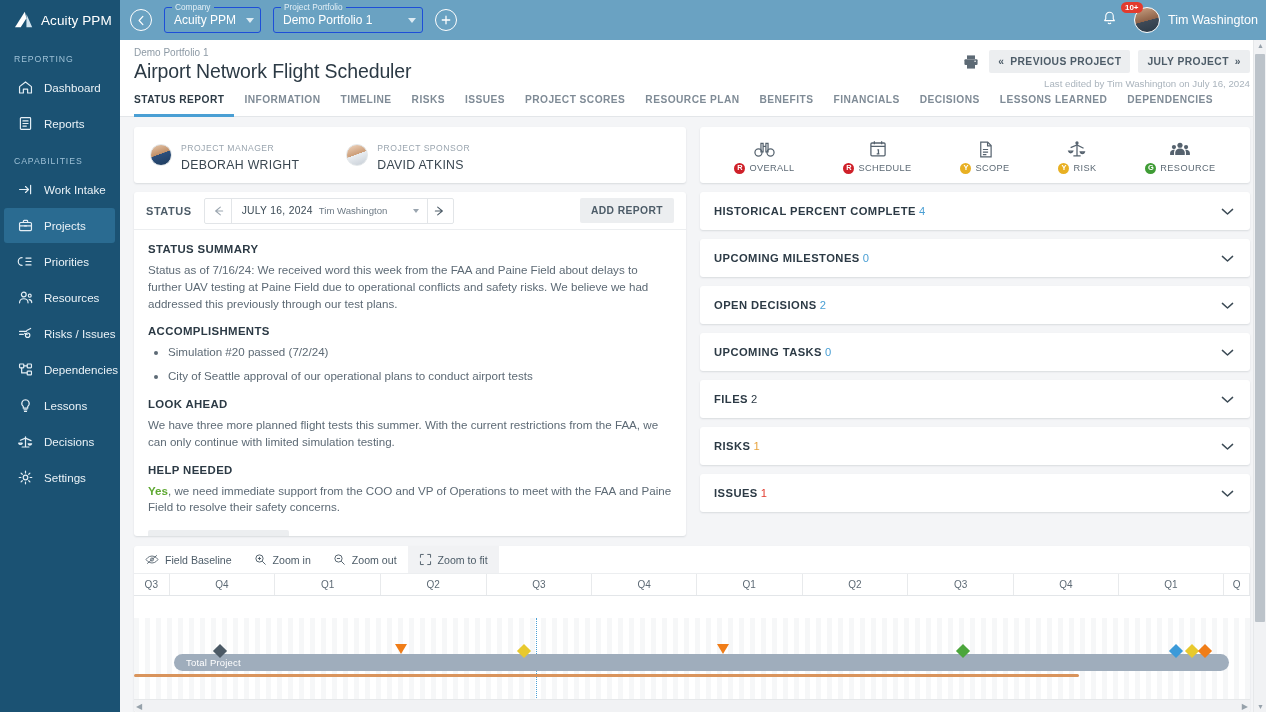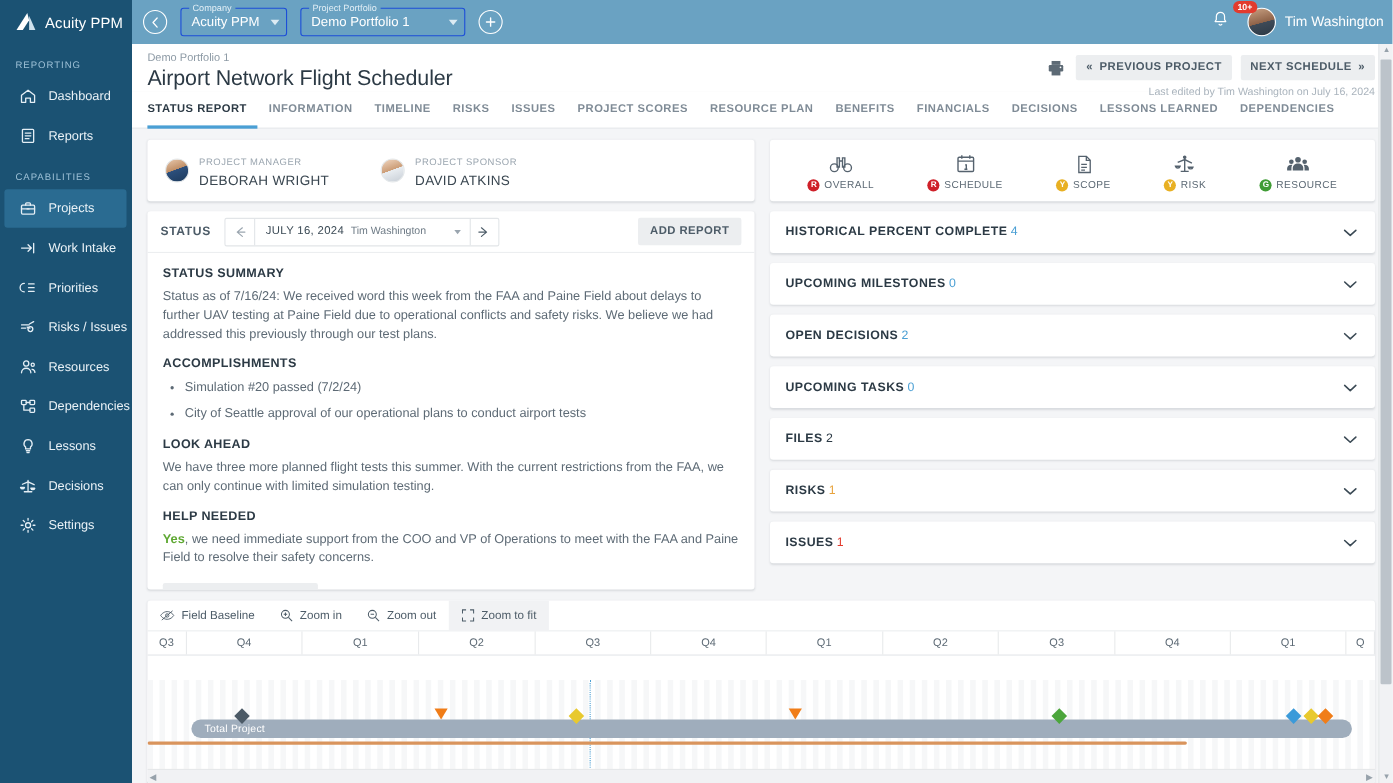--- a/index.html
+++ b/index.html
@@ -277,69 +277,69 @@
       <div class="nav-item">
         <span class="nav-ico">
           <svg viewBox="0 0 20 20" width="17" height="17" fill="none" stroke="#e4eef5" stroke-width="1.4" stroke-linecap="round" stroke-linejoin="round">
             <rect x="4" y="3" width="12" height="14" rx="1"></rect>
             <path d="M7 7h6M7 10h6M7 13h4"></path>
           </svg>
         </span>
         <span class="nav-label">Reports</span>
       </div>
       <div class="nav-section">CAPABILITIES</div>
+      <div class="nav-item">
+        <span class="nav-ico">
+          <svg viewBox="0 0 20 20" width="17" height="17" fill="none" stroke="#e4eef5" stroke-width="1.4" stroke-linecap="round" stroke-linejoin="round">
+            <path d="M3 10h10M10 6.5 L13.5 10 L10 13.5M16 5v10"></path>
+          </svg>
+        </span>
+        <span class="nav-label">Work Intake</span>
+      </div>
       <div class="nav-item active">
         <span class="nav-ico">
           <svg viewBox="0 0 20 20" width="17" height="17" fill="none" stroke="#e4eef5" stroke-width="1.4" stroke-linecap="round" stroke-linejoin="round">
             <rect x="3" y="6.5" width="14" height="9.5" rx="1.2"></rect>
             <path d="M7.5 6.5V5a1 1 0 0 1 1-1h3a1 1 0 0 1 1 1v1.5"></path>
             <path d="M3 10.5h14"></path>
             <path d="M9 10.5h2"></path>
           </svg>
         </span>
         <span class="nav-label">Projects</span>
       </div>
       <div class="nav-item">
         <span class="nav-ico">
           <svg viewBox="0 0 20 20" width="17" height="17" fill="none" stroke="#e4eef5" stroke-width="1.4" stroke-linecap="round" stroke-linejoin="round">
-            <path d="M3 10h10M10 6.5 L13.5 10 L10 13.5M16 5v10"></path>
-          </svg>
-        </span>
-        <span class="nav-label">Work Intake</span>
-      </div>
-      <div class="nav-item">
-        <span class="nav-ico">
-          <svg viewBox="0 0 20 20" width="17" height="17" fill="none" stroke="#e4eef5" stroke-width="1.4" stroke-linecap="round" stroke-linejoin="round">
             <path d="M6 5.5 A4 4 0 1 0 6 14.5"></path>
             <path d="M10.5 6h6M10.5 10h6M10.5 14h6"></path>
           </svg>
         </span>
         <span class="nav-label">Priorities</span>
+      </div>
+      <div class="nav-item">
+        <span class="nav-ico">
+          <svg viewBox="0 0 20 20" width="17" height="17" fill="none" stroke="#e4eef5" stroke-width="1.4" stroke-linecap="round" stroke-linejoin="round">
+            <circle cx="8" cy="6.5" r="2.8"></circle>
+            <path d="M3 16.3c0-3 2.3-4.8 5-4.8s5 1.8 5 4.8"></path>
+            <circle cx="15" cy="7.8" r="1.7"></circle>
+            <path d="M14.3 12.6c1.9.2 3 1.6 3 3.4"></path>
+          </svg>
+        </span>
+        <span class="nav-label">Resources</span>
       </div>
       <div class="nav-item">
         <span class="nav-ico">
           <svg viewBox="0 0 20 20" width="17" height="17" fill="none" stroke="#e4eef5" stroke-width="1.4" stroke-linecap="round" stroke-linejoin="round">
             <circle cx="12.5" cy="12" r="2.6"></circle>
             <path d="M3 7.5h8M3 11h4.5"></path>
             <path d="M11.5 6.5 L16 4"></path>
             <path d="M9 9.8 L12 11"></path>
           </svg>
         </span>
         <span class="nav-label">Risks / Issues</span>
-      </div>
-      <div class="nav-item">
-        <span class="nav-ico">
-          <svg viewBox="0 0 20 20" width="17" height="17" fill="none" stroke="#e4eef5" stroke-width="1.4" stroke-linecap="round" stroke-linejoin="round">
-            <circle cx="8" cy="6.5" r="2.8"></circle>
-            <path d="M3 16.3c0-3 2.3-4.8 5-4.8s5 1.8 5 4.8"></path>
-            <circle cx="15" cy="7.8" r="1.7"></circle>
-            <path d="M14.3 12.6c1.9.2 3 1.6 3 3.4"></path>
-          </svg>
-        </span>
-        <span class="nav-label">Resources</span>
       </div>
       <div class="nav-item">
         <span class="nav-ico">
           <svg viewBox="0 0 20 20" width="17" height="17" fill="none" stroke="#e4eef5" stroke-width="1.4" stroke-linecap="round" stroke-linejoin="round">
             <rect x="3" y="3.5" width="5" height="4.5" rx=".8"></rect>
             <rect x="12" y="11.8" width="5" height="4.5" rx=".8"></rect>
             <rect x="12" y="3.5" width="5" height="4.5" rx=".8"></rect>
             <path d="M5.5 8v6h6.5"></path>
             <path d="M8 5.8h4"></path>
           </svg>
@@ -425,21 +425,21 @@
                 <rect x="1.6" y="5.8" width="14.8" height="6.6" rx="1.2" fill="#5d6a75"></rect>
                 <rect x="4.5" y="11" width="9" height="5.4" fill="#5d6a75"></rect>
                 <circle cx="13.6" cy="8.1" r=".9" fill="#fff"></circle>
               </svg>
           </span>
           <button class="nav-proj-btn">
             <span>«</span>
             <span>PREVIOUS PROJECT</span>
           </button>
           <button class="nav-proj-btn">
-            <span>NEXT SCHEDULE</span>
+            <span>JULY PROJECT</span>
             <span>»</span>
           </button>
         </div>
         <div class="last-edited">Last edited by Tim Washington on July 16, 2024</div>
       </div>
     </div>
 
     <div id="tabs">
         <div class="tab active">STATUS REPORT</div>
         <div class="tab">INFORMATION</div>

